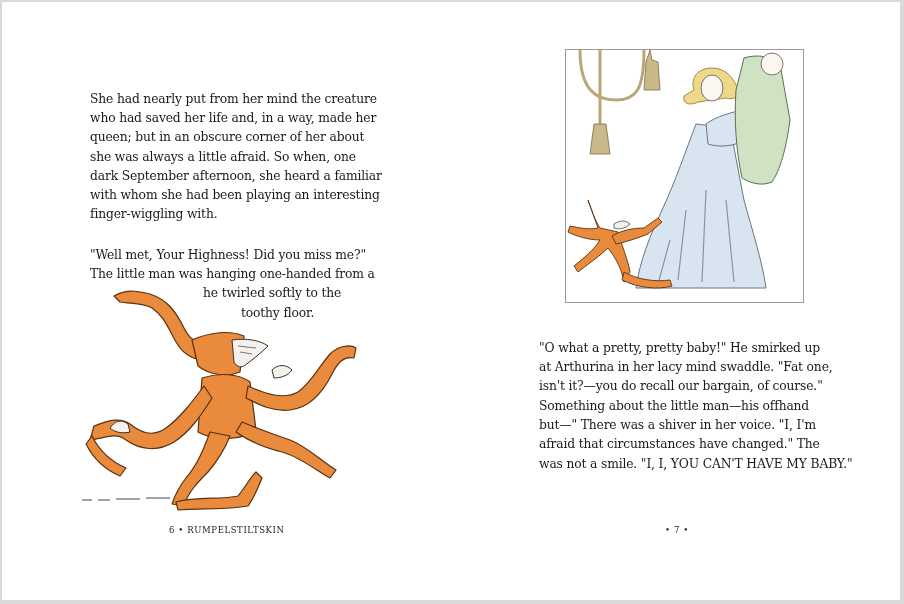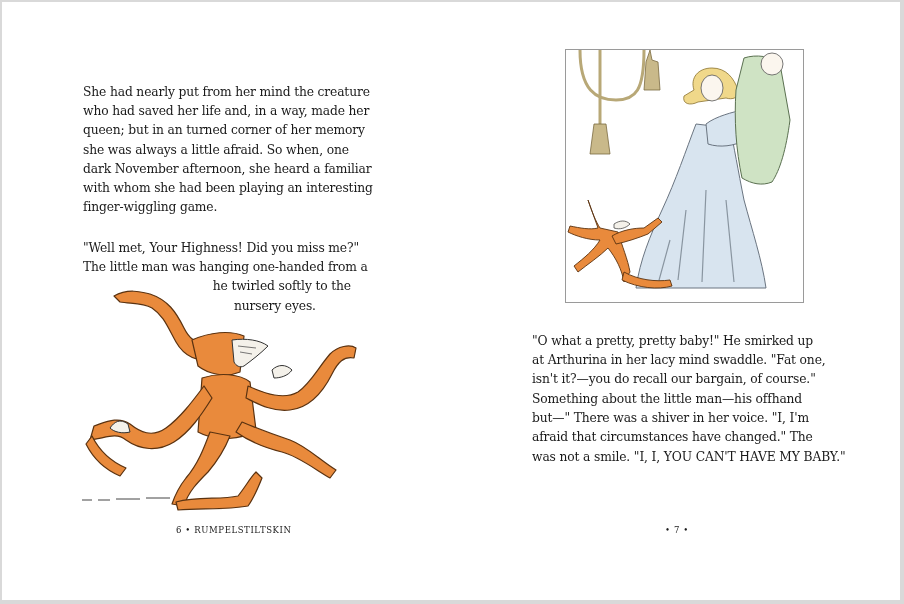--- a/index.html
+++ b/index.html
@@ -15,21 +15,21 @@
   }
   .page { position:absolute; top:0; height:598px; }
   .page-left { left:0; width:449px; }
   .page-right { left:449px; width:449px; }
 
   .para {
     position:absolute;
     font-size:12.3px;
     line-height:19.2px;
     letter-spacing:-0.15px;
-    margin:8px;
+    margin:15px;
   }
   .para .ln { display:block; white-space:nowrap; }
 
   .footer {
     position:absolute; top:523px;
     font-size:8.5px; letter-spacing:0.6px;
     white-space:nowrap;
   }
 
   .frame {
@@ -43,32 +43,32 @@
 </head>
 <body>
 
 <div class="spread">
 
   <div class="page page-left">
 
     <div class="para" style="left:73px; top:73px;">
       <span class="ln">She had nearly put from her mind the creature</span>
       <span class="ln">who had saved her life and, in a way, made her</span>
-      <span class="ln">queen; but in an turned corner of her memory</span>
+      <span class="ln">queen; but in an obscure corner of her about</span>
       <span class="ln">she was always a little afraid. So when, one</span>
-      <span class="ln">dark November afternoon, she heard a familiar</span>
+      <span class="ln">dark September afternoon, she heard a familiar</span>
       <span class="ln">with whom she had been playing an interesting</span>
-      <span class="ln">finger-wiggling game.</span>
+      <span class="ln">finger-wiggling with.</span>
     </div>
 
     <div class="para" style="left:73px; top:229px;">
       <span class="ln">"Well met, Your Highness! Did you miss me?"</span>
       <span class="ln">The little man was hanging one-handed from a</span>
-      <span class="ln" style="padding-left:113px;text-align:center;">he twirled softly to the</span>
-      <span class="ln" style="padding-left:151px;">nursery eyes.</span>
+      <span class="ln" style="padding-left:113px;">he twirled softly to the</span>
+      <span class="ln" style="padding-left:151px;">toothy floor.</span>
     </div>
 
     <div style="position:absolute; left:78px; top:280px;">
       <svg width="285" height="230" viewBox="0 0 285 230">
         <g fill="#e98a3c" stroke="#5a3210" stroke-width="1.2" stroke-linejoin="round">
 
           <path d="M34 14 C48 6 62 10 70 12 C88 18 96 30 104 46 C112 62 118 58 128 62 L136 76 C118 82 104 74 96 60 C88 46 84 34 72 26 C62 20 50 22 40 20 Z"></path>
 
           <path d="M112 58 C130 50 150 48 164 54 L160 90 C146 96 128 92 118 84 Z"></path>
 
@@ -88,21 +88,21 @@
         <path d="M152 58 C166 56 180 58 188 64 C180 72 172 78 164 84 C160 86 156 84 154 80 Z" fill="#f4f1ea" stroke="#333" stroke-width="1"></path>
         <path d="M158 64 L176 66 M160 70 L172 72" stroke="#555" stroke-width="0.8"></path>
 
         <path d="M48 142 C40 136 34 140 30 146 C34 150 42 152 50 150 Z" fill="#f4f1ea" stroke="#333" stroke-width="1"></path>
         <path d="M192 88 C198 82 206 82 212 88 C208 94 200 96 194 96 Z" fill="#f4f1ea" stroke="#333" stroke-width="1"></path>
 
         <path d="M2 218 L12 218 M18 218 L30 218 M36 217 L60 217 M66 216 L90 216" stroke="#444" stroke-width="1"></path>
       </svg>
     </div>
 
-    <div class="footer" style="left:174px;">
+    <div class="footer" style="left:167px;">
       <span>6</span>
       <span> • </span>
       <span>RUMPELSTILTSKIN</span>
     </div>
   </div>
 
   <div class="page page-right">
 
     <div class="frame">
       <svg width="237" height="252" viewBox="0 0 237 252">

